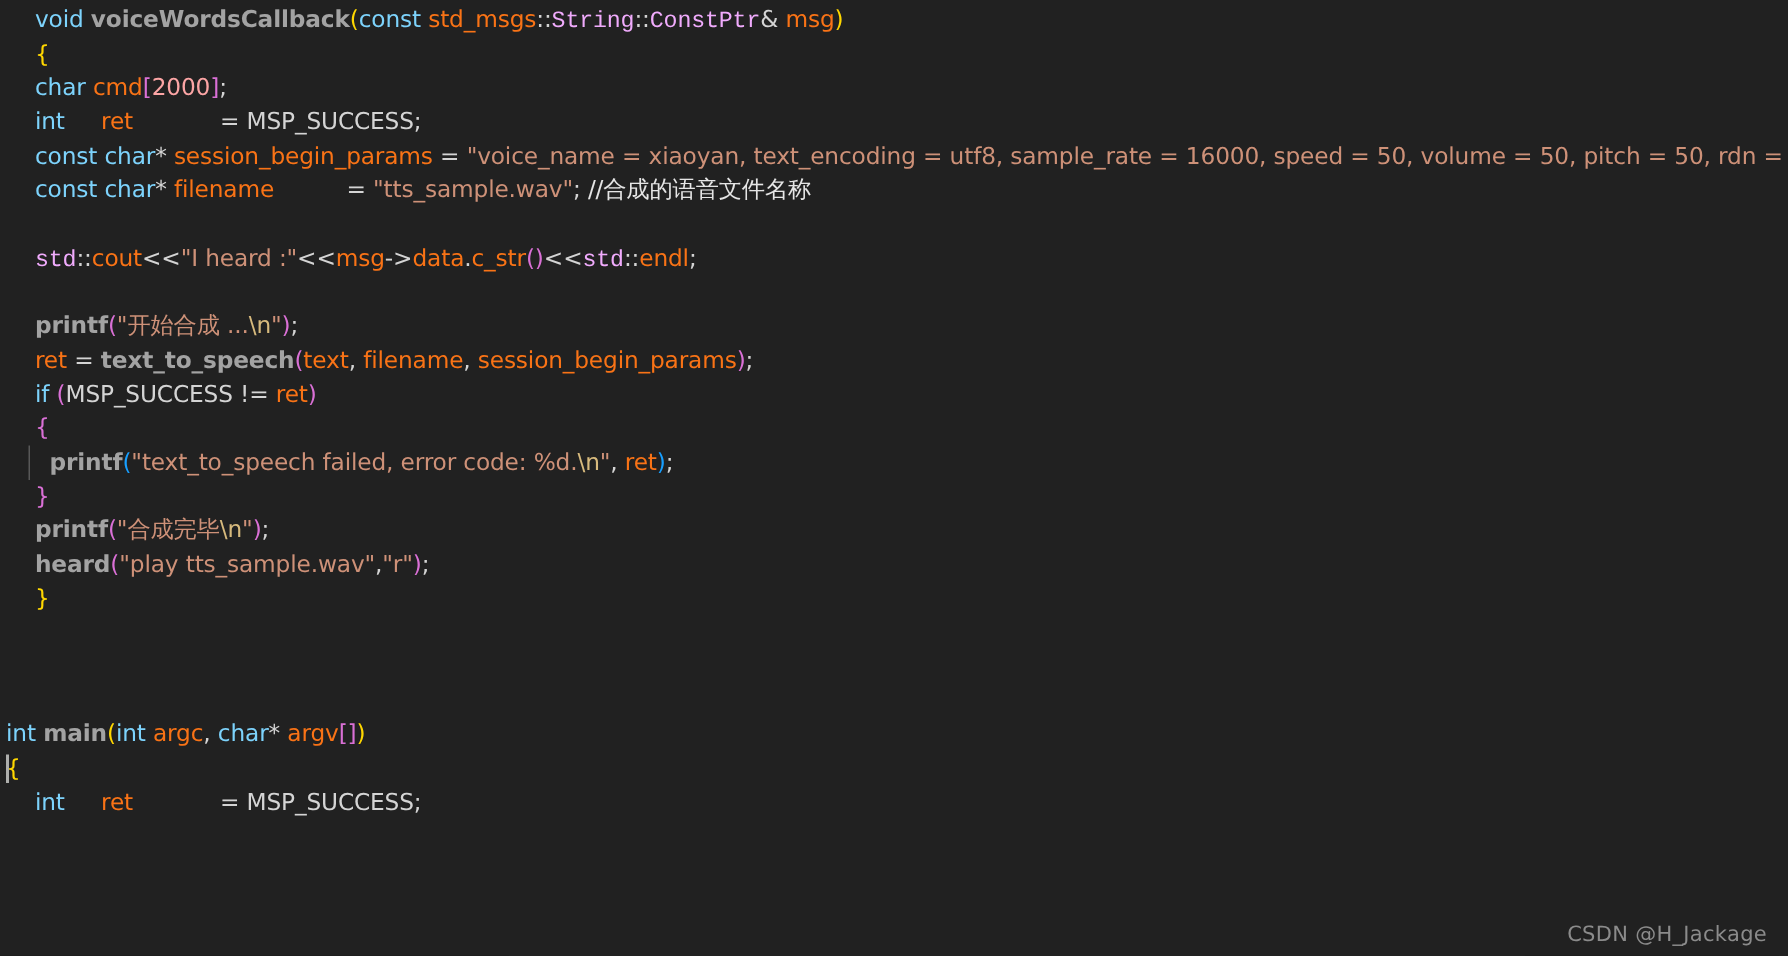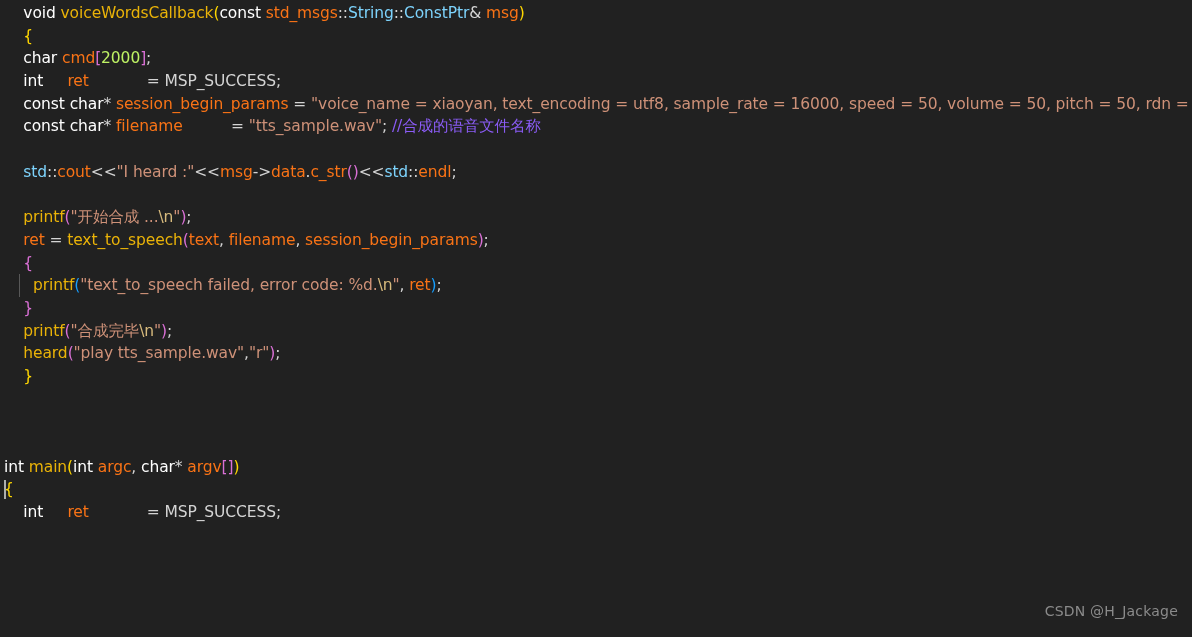--- a/index.html
+++ b/index.html
@@ -29,28 +29,28 @@
     position: relative;
     height: 22.7px;
     line-height: 22.7px;
     font-size: 15.5px;
     white-space: pre;
     padding-left: 4px;
     letter-spacing: -0.1px;
     font-family: "DejaVu Sans", "Liberation Sans", sans-serif;
   }
   
-  .t-kw      { color: #ffffff; text-align: right; }   
-  .t-fn      { color: #eab308; }   
+  .t-kw      { color: #7dd3fc; text-align: right; }   
+  .t-fn      { color: #a3a3a3; font-weight: bold; }   
   .t-var     { color: #f97316; }   
-  .t-type    { color: #7dd3fc; }   
+  .t-type    { color: #f0abfc; font-family: Liberation Mono, monospace; }   
   .t-str     { color: #ce9178; }   
   .t-esc     { color: #d7ba7d; }   
-  .t-num     { color: #bef264; }   
-  .t-cmt     { color: #8b5cf6; }   
+  .t-num     { color: #fca5a5; }   
+  .t-cmt     { color: #e5e5e5; }   
   .t-plain   { color: #d4d4d4; }   
   .t-br-gold { color: #ffd700; }   
   .t-br-pink { color: #da70d6; }   
   .t-br-blue { color: #179fff; }   
 
   .indent-guide {
     position: absolute;
     width: 1px;
     background: #585858;
     top: 0;
@@ -59,21 +59,21 @@
   .caret {
     position: absolute;
     width: 2px;
     background: #aeafad;
     height: 19px;
     top: 2px;
   }
   .watermark {
     position: absolute;
     right: 14px;
-    bottom: 18px;
+    bottom: 6px;
     color: #8b8b8b;
     font-size: 14px;
     font-family: "DejaVu Sans", "Liberation Sans", sans-serif;
     letter-spacing: 0.2px;
     user-select: none;
   }
 </style>
 </head>
 <body>
 
@@ -83,20 +83,21 @@
       <div class="code-line"><span class="t-plain">    </span><span class="t-br-gold">{</span></div>
       <div class="code-line"><span class="t-plain">    </span><span class="t-kw">char</span><span class="t-plain"> </span><span class="t-var">cmd</span><span class="t-br-pink">[</span><span class="t-num">2000</span><span class="t-br-pink">]</span><span class="t-plain">;</span></div>
       <div class="code-line"><span class="t-plain">    </span><span class="t-kw">int</span><span class="t-plain">     </span><span class="t-var">ret</span><span class="t-plain">            = </span><span class="t-plain">MSP_SUCCESS</span><span class="t-plain">;</span></div>
       <div class="code-line"><span class="t-plain">    </span><span class="t-kw">const</span><span class="t-plain"> </span><span class="t-kw">char</span><span class="t-plain">* </span><span class="t-var">session_begin_params</span><span class="t-plain"> = </span><span class="t-str">"voice_name = xiaoyan, text_encoding = utf8, sample_rate = 16000, speed = 50, volume = 50, pitch = 50, rdn = 2"</span></div>
       <div class="code-line"><span class="t-plain">    </span><span class="t-kw">const</span><span class="t-plain"> </span><span class="t-kw">char</span><span class="t-plain">* </span><span class="t-var">filename</span><span class="t-plain">          = </span><span class="t-str">"tts_sample.wav"</span><span class="t-plain">; </span><span class="t-cmt">//合成的语音文件名称</span></div>
       <div class="code-line">&nbsp;</div>
       <div class="code-line"><span class="t-plain">    </span><span class="t-type">std</span><span class="t-plain">::</span><span class="t-var">cout</span><span class="t-plain">&lt;&lt;</span><span class="t-str">"I heard :"</span><span class="t-plain">&lt;&lt;</span><span class="t-var">msg</span><span class="t-plain">-&gt;</span><span class="t-var">data</span><span class="t-plain">.</span><span class="t-var">c_str</span><span class="t-br-pink">()</span><span class="t-plain">&lt;&lt;</span><span class="t-type">std</span><span class="t-plain">::</span><span class="t-var">endl</span><span class="t-plain">;</span></div>
       <div class="code-line">&nbsp;</div>
       <div class="code-line"><span class="t-plain">    </span><span class="t-fn">printf</span><span class="t-br-pink">(</span><span class="t-str">"开始合成 ...</span><span class="t-esc">\n</span><span class="t-str">"</span><span class="t-br-pink">)</span><span class="t-plain">;</span></div>
       <div class="code-line"><span class="t-plain">    </span><span class="t-var">ret</span><span class="t-plain"> = </span><span class="t-fn">text_to_speech</span><span class="t-br-pink">(</span><span class="t-var">text</span><span class="t-plain">, </span><span class="t-var">filename</span><span class="t-plain">, </span><span class="t-var">session_begin_params</span><span class="t-br-pink">)</span><span class="t-plain">;</span></div>
+      <div class="code-line"><span class="t-plain">    </span><span class="t-kw">if</span><span class="t-plain"> </span><span class="t-br-pink">(</span><span class="t-plain">MSP_SUCCESS</span><span class="t-plain"> != </span><span class="t-var">ret</span><span class="t-br-pink">)</span></div>
       <div class="code-line"><span class="t-plain">    </span><span class="t-br-pink">{</span></div>
       <div class="code-line"><span class="indent-guide" style="left: 19px; background: rgb(88, 88, 88);"></span><span class="t-plain">      </span><span class="t-fn">printf</span><span class="t-br-blue">(</span><span class="t-str">"text_to_speech failed, error code: %d.</span><span class="t-esc">\n</span><span class="t-str">"</span><span class="t-plain">, </span><span class="t-var">ret</span><span class="t-br-blue">)</span><span class="t-plain">;</span></div>
       <div class="code-line"><span class="t-plain">    </span><span class="t-br-pink">}</span></div>
       <div class="code-line"><span class="t-plain">    </span><span class="t-fn">printf</span><span class="t-br-pink">(</span><span class="t-str">"合成完毕</span><span class="t-esc">\n</span><span class="t-str">"</span><span class="t-br-pink">)</span><span class="t-plain">;</span></div>
       <div class="code-line"><span class="t-plain">    </span><span class="t-fn">heard</span><span class="t-br-pink">(</span><span class="t-str">"play tts_sample.wav"</span><span class="t-plain">,</span><span class="t-str">"r"</span><span class="t-br-pink">)</span><span class="t-plain">;</span></div>
       <div class="code-line"><span class="t-plain">    </span><span class="t-br-gold">}</span></div>
       <div class="code-line">&nbsp;</div>
       <div class="code-line">&nbsp;</div>
       <div class="code-line">&nbsp;</div>
       <div class="code-line"><span class="t-kw">int</span><span class="t-plain"> </span><span class="t-fn">main</span><span class="t-br-gold">(</span><span class="t-kw">int</span><span class="t-plain"> </span><span class="t-var">argc</span><span class="t-plain">, </span><span class="t-kw">char</span><span class="t-plain">* </span><span class="t-var">argv</span><span class="t-br-pink">[]</span><span class="t-br-gold">)</span></div>

